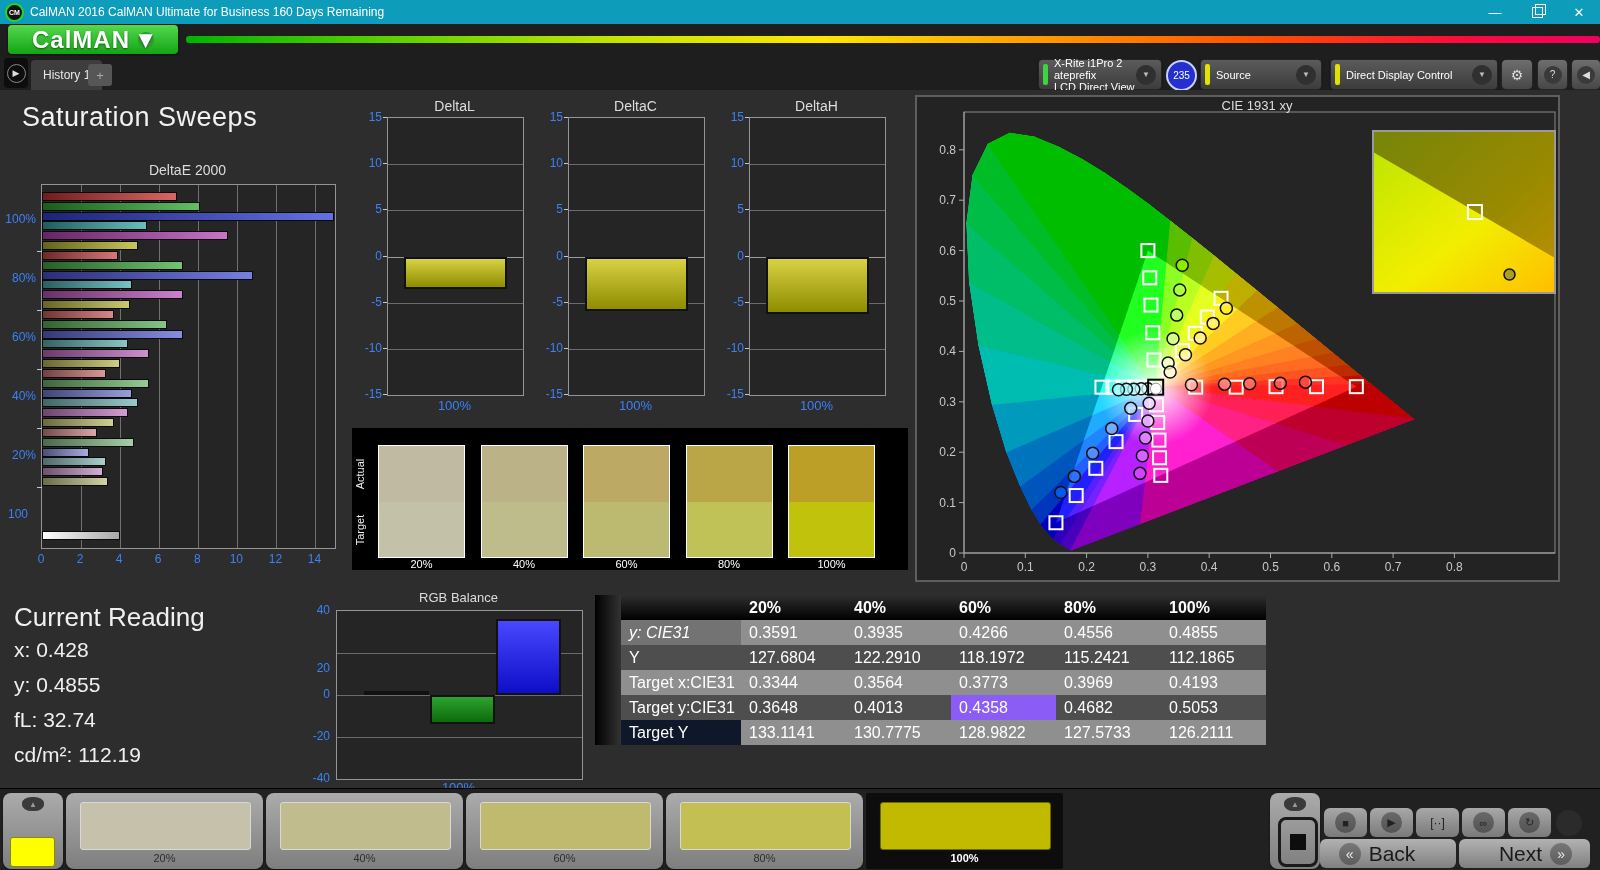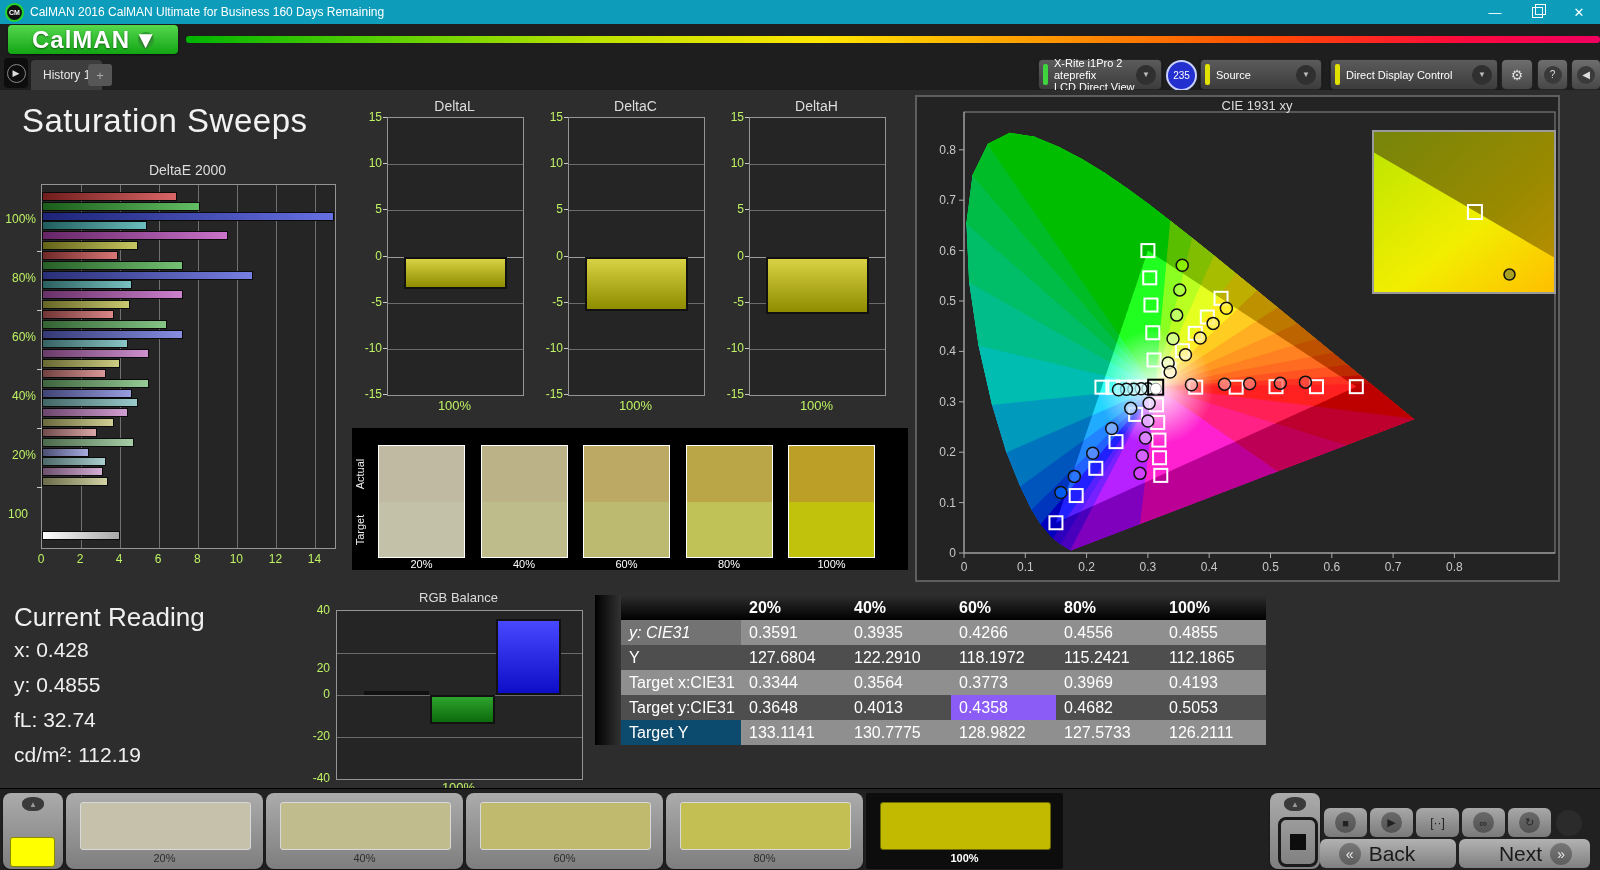--- a/index.html
+++ b/index.html
@@ -52,27 +52,27 @@
   .toolbtn{top:3px;width:30px;height:29px;border-radius:5px;background:linear-gradient(#6e6e6e,#474747);
            border:1px solid #242424;color:#ddd;display:flex;align-items:center;justify-content:center;font-size:14px;}
   #btn-gear{left:1501px;}
   #btn-help{left:1537px;width:29px;}
   #btn-collapse{left:1571px;width:28px;}
   #btn-collapse .circ,#btn-help .circ{width:18px;height:18px;border-radius:50%;background:#3a3a3a;color:#ddd;
         font-size:10px;display:flex;align-items:center;justify-content:center;}
 
   
   #main{left:0;top:90px;width:1600px;height:698px;background:#2d2d2d;}
-  #page-title{left:22px;top:12px;color:#f2f2f2;font-size:33px;font-weight:400;letter-spacing:.5px;}
+  #page-title{left:22px;top:12px;color:#f2f2f2;font-size:27px;font-weight:400;letter-spacing:.5px;}
 
   .chart-title{position:absolute;color:#ddd;font-size:14px;text-align:center;}
   .plot{position:absolute;background:#252525;border:1px solid #959595;}
   .gridv{position:absolute;top:0;width:1px;height:100%;background:#707070;}
   .gridh{position:absolute;left:0;height:1px;width:100%;background:#6b6b6b;}
-  .ticklbl{position:absolute;color:#bef264;font-size:12px;}
+  .ticklbl{position:absolute;color:#3b82f6;font-size:12px;}
   .bar-h{position:absolute;border:1px solid #0a0a0a;box-sizing:border-box;}
   .bar-v{position:absolute;border:2px solid #111;box-sizing:border-box;}
 
   
   #patch-panel{left:352px;top:338px;width:556px;height:142px;background:#000;}
   .vlabel{position:absolute;color:#eee;font-size:11px;transform:rotate(-90deg);transform-origin:center;}
   .patch{position:absolute;border:1px solid #fff;box-sizing:border-box;}
   .patch .half{position:absolute;left:0;width:100%;height:50%;}
   .patch-lbl{position:absolute;color:#fff;font-size:11px;text-align:center;}
 
@@ -624,21 +624,21 @@
         <div class="tcell tleft"></div>
         <div class="tcell tlabel" style="background: rgb(78, 78, 78);">Target y:CIE31</div>
         <div class="tcell tval" style="background: rgb(78, 78, 78);">0.3648</div>
         <div class="tcell tval" style="background: rgb(78, 78, 78);">0.4013</div>
         <div class="tcell tval" style="background: #8b5cf6;">0.4358</div>
         <div class="tcell tval" style="background: rgb(78, 78, 78);">0.4682</div>
         <div class="tcell tval" style="background: rgb(78, 78, 78);">0.5053</div>
       </div>
       <div class="trow">
         <div class="tcell tleft"></div>
-        <div class="tcell tlabel" style="background: #0c4a6e;">Target Y</div>
+        <div class="tcell tlabel" style="background: #0f172a;">Target Y</div>
         <div class="tcell tval" style="background: rgb(143, 143, 143);">133.1141</div>
         <div class="tcell tval" style="background: rgb(143, 143, 143);">130.7775</div>
         <div class="tcell tval" style="background: rgb(143, 143, 143);">128.9822</div>
         <div class="tcell tval" style="background: rgb(143, 143, 143);">127.5733</div>
         <div class="tcell tval" style="background: rgb(143, 143, 143);">126.2111</div>
       </div>
     </div>
 </div>
 
 <div class="abs" id="bottombar">

